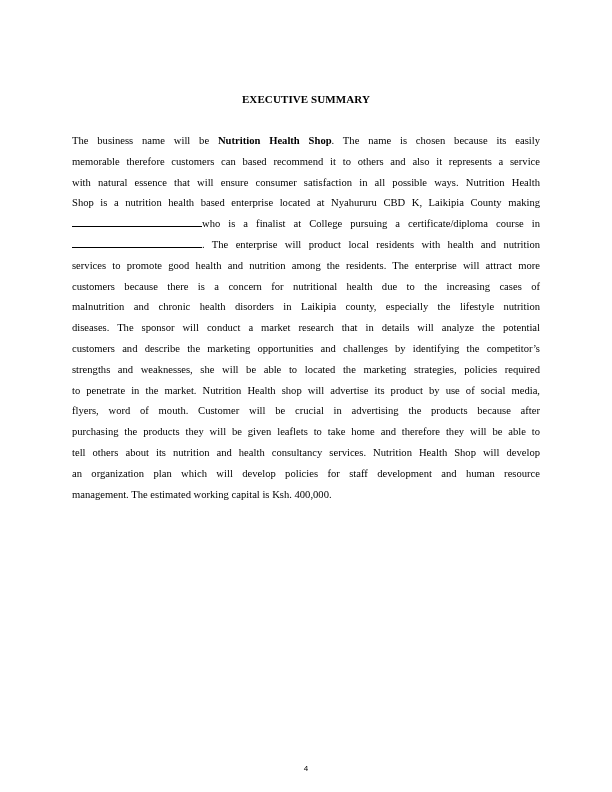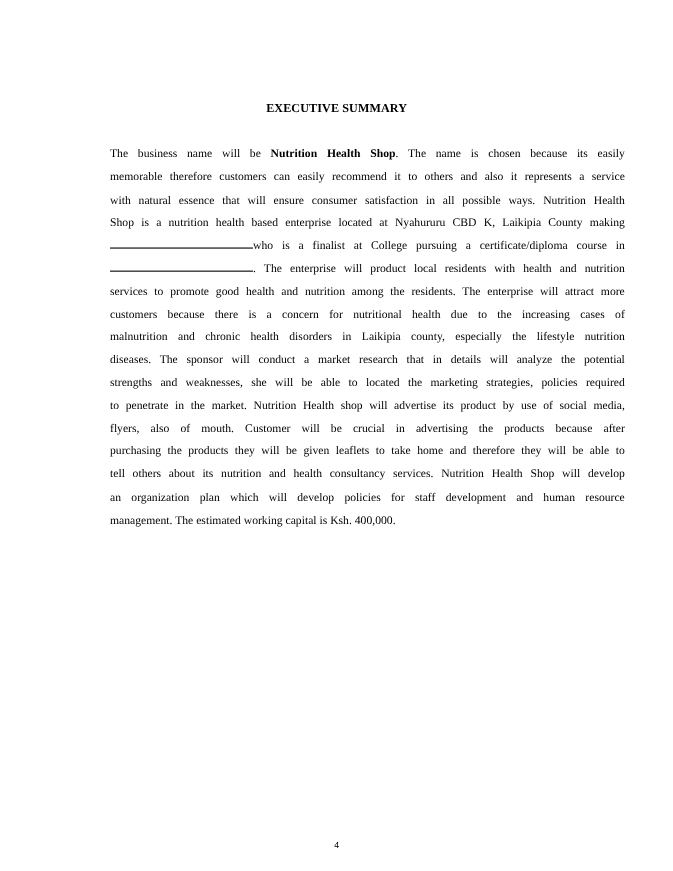--- a/index.html
+++ b/index.html
@@ -5,51 +5,52 @@
     html, body { margin: 0; padding: 0; background: #ffffff; }
     body { width: 612px; height: 792px; position: relative; overflow: hidden; }
     .page { position: absolute; left: 0; top: 0; width: 612px; height: 652px; background: #fff; }
     .title {
       position: absolute; top: 93px; left: 0; width: 612px; text-align: center;
       font-family: "Liberation Serif", serif; font-weight: bold; font-size: 11px; color: #000;
       letter-spacing: 0.1px;
     }
     .body-text {
       position: absolute; left: 72px; top: 131px; width: 468px;
-      font-family: "Liberation Serif", serif; font-size: 10.6px; line-height: 20.8px; color: #000; margin-left: 28px;
+      font-family: "Liberation Serif", serif; font-size: 10.6px; line-height: 20.8px; color: #000;
     }
     .line { display: block; white-space: nowrap; text-align: justify; text-align-last: justify; height: 20.8px; }
     .line.last { text-align-last: left; }
     .blank { display: inline-block; border-bottom: 0.8px solid #000; width: 130px; height: 11px; vertical-align: baseline; }
     b { font-weight: bold; }
     .page-number {
       position: absolute; top: 764px; left: 0; width: 612px; text-align: center;
       font-family: "Liberation Sans", sans-serif; font-size: 8px; color: #000;
     }
   </style>
 </head>
 <body>
 
 <div class="page">
   <div class="title">EXECUTIVE SUMMARY</div>
 
   <div class="body-text">
     <span class="line"><span>The business name will be </span><b>Nutrition Health Shop</b><span>. The name is chosen because its easily</span></span>
-    <span class="line">memorable therefore customers can easily recommend it to others and also it represents a service</span>
+    <span class="line">memorable therefore customers can based recommend it to others and also it represents a service</span>
     <span class="line">with natural essence that will ensure consumer satisfaction in all possible ways. Nutrition Health</span>
     <span class="line">Shop is a nutrition health based enterprise located at Nyahururu CBD K, Laikipia County making</span>
     <span class="line"><span class="blank"></span><span>who is a finalist at College pursuing a certificate/diploma course in</span></span>
     <span class="line"><span class="blank"></span><span>. The enterprise will product local residents with health and nutrition</span></span>
     <span class="line">services to promote good health and nutrition among the residents. The enterprise will attract more</span>
     <span class="line">customers because there is a concern for nutritional health due to the increasing cases of</span>
     <span class="line">malnutrition and chronic health disorders in Laikipia county, especially the lifestyle nutrition</span>
     <span class="line">diseases. The sponsor will conduct a market research that in details will analyze the potential</span>
+    <span class="line">customers and describe the marketing opportunities and challenges by identifying the competitor’s</span>
     <span class="line">strengths and weaknesses, she will be able to located the marketing strategies, policies required</span>
     <span class="line">to penetrate in the market. Nutrition Health shop will advertise its product by use of social media,</span>
-    <span class="line">flyers, also of mouth. Customer will be crucial in advertising the products because after</span>
+    <span class="line">flyers, word of mouth. Customer will be crucial in advertising the products because after</span>
     <span class="line">purchasing the products they will be given leaflets to take home and therefore they will be able to</span>
     <span class="line">tell others about its nutrition and health consultancy services. Nutrition Health Shop will develop</span>
     <span class="line">an organization plan which will develop policies for staff development and human resource</span>
     <span class="line last">management. The estimated working capital is Ksh. 400,000.</span>
   </div>
 
   <div class="page-number">4</div>
 </div>
 
 </body></html>

